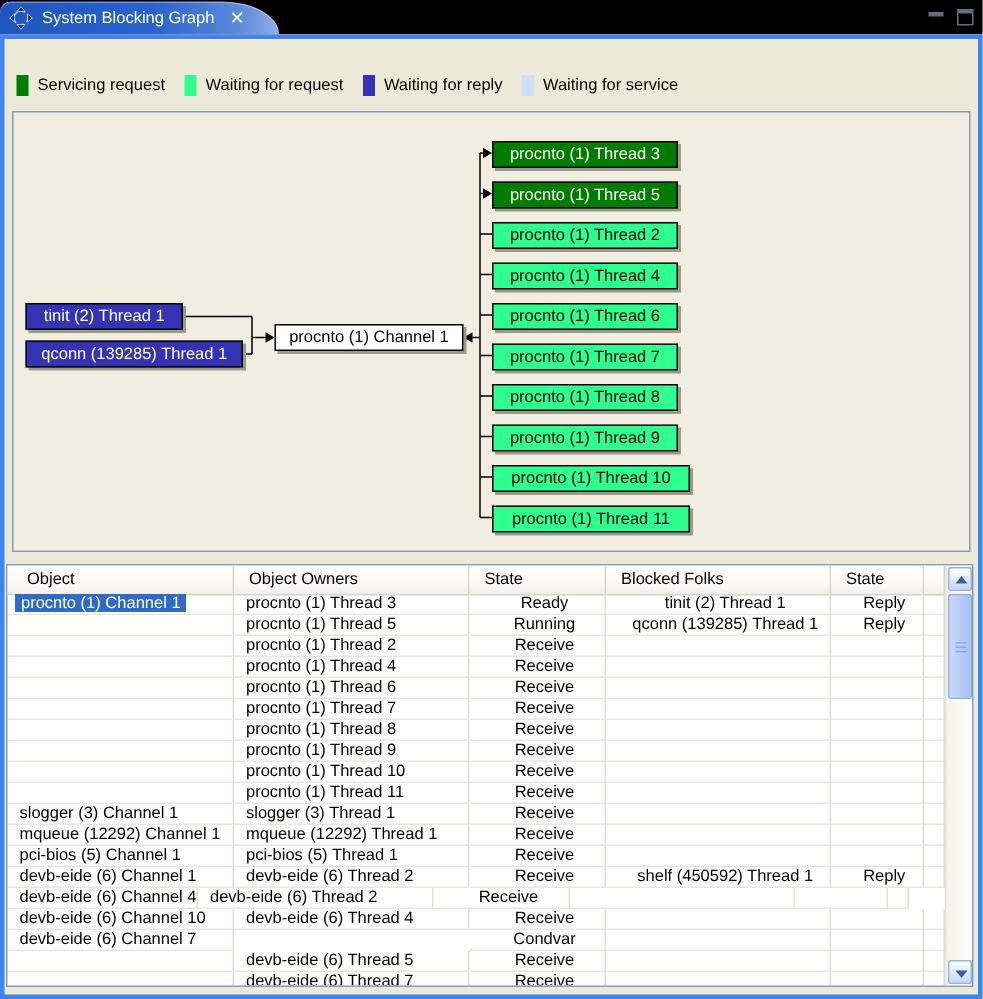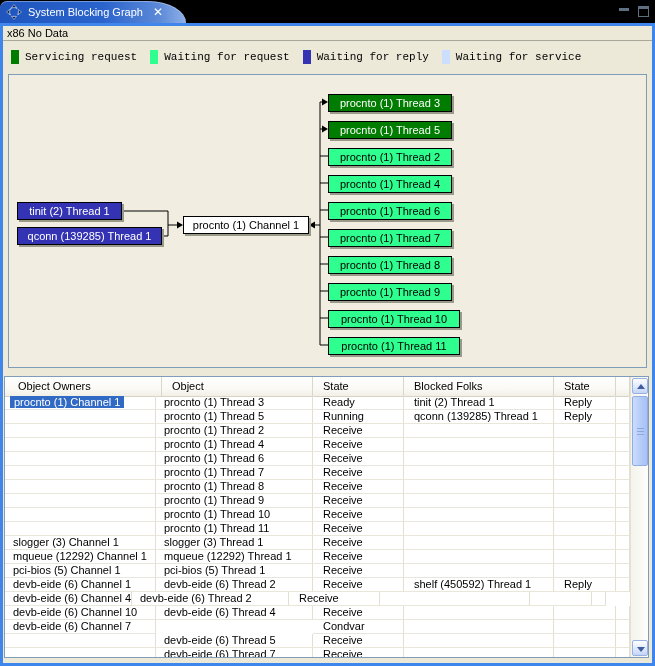--- a/index.html
+++ b/index.html
@@ -30,21 +30,21 @@
   
   .content{
     position:absolute;left:0;top:23px;width:655px;height:643px;
     border:3px solid #3f86ec;box-sizing:border-box;background:#ece9d8;
   }
   .statusbar{
     position:absolute;left:0;top:0;width:100%;height:15px;
     border-bottom:1px solid #a8a89a;padding:1px 0 0 4px;box-sizing:border-box;
     background:#ece9d8;
   }
-  .legend{position:absolute;left:8px;top:23px;height:16px;display:flex;align-items:center;gap:13px;font-family:Liberation Mono, monospace;}
+  .legend{position:absolute;left:8px;top:23px;height:16px;display:flex;align-items:center;gap:13px;}
   .legend-item{display:flex;align-items:center;gap:6px;}
   .legend-swatch{width:8px;height:14px;display:inline-block;}
   
   .graph-panel{
     position:absolute;left:5px;top:48px;width:637px;height:292px;
     border:1px solid #7f9db9;background:#f1eee1;overflow:hidden;
   }
   .graph-panel svg{position:absolute;left:0;top:0;}
   .gnode{
     position:absolute;height:18px;line-height:17px;text-align:center;
@@ -59,21 +59,21 @@
   .thead{position:absolute;left:0;top:0;right:18px;height:19px;
     background:linear-gradient(180deg,#ffffff 0%,#fbfaf6 60%,#f1efe6 100%);
     border-bottom:1px solid #d6d4c6;display:flex;}
   .th{box-sizing:border-box;border-right:1px solid #d9d7c9;padding:3px 0 0 10px;
     white-space:nowrap;overflow:hidden;cursor:default;}
   .th:first-child{padding-left:13px;}
   .tbody{position:absolute;left:0;top:19px;right:18px;bottom:0;overflow:hidden;}
   .tr{display:flex;height:14px;cursor:default;}
   .td{box-sizing:border-box;border-right:1px solid #e2e0d4;border-bottom:1px solid #e9e7db;
     padding:0 0 0 8px;white-space:nowrap;overflow:hidden;line-height:13px;}
-  .td.c2,.td.c3,.td.c4{padding-left:10px;}
+  .td.c2,.td.c3,.td.c4{padding-left:10px;text-align:center;}
   .selcell{background:#316ac5;color:#fff;padding:0 4px;margin-left:-3px;}
   
   .vscroll{position:absolute;top:0;right:0;bottom:0;width:18px;
     background:linear-gradient(90deg,#f4f3ec,#fdfdfa);border-left:1px solid #e4e2d6;box-sizing:border-box;}
   .sb-btn{position:absolute;left:1px;width:16px;height:16px;
     background:linear-gradient(180deg,#fdfeff 0%,#d8e3fb 70%,#c3d4f6 100%);
     border:1px solid #98b1e4;border-radius:2px;box-sizing:border-box;cursor:pointer;}
   .sb-btn.up{top:1px;} .sb-btn.down{bottom:1px;}
   .sb-arrow{position:absolute;left:4px;width:0;height:0;border-left:4px solid transparent;border-right:4px solid transparent;}
   .up .sb-arrow{top:5px;border-bottom:5px solid #3e5e9e;}
@@ -102,21 +102,20 @@
     <span class="tab-label">System Blocking Graph</span>
     <span class="tab-close">✕</span>
   </div>
   <div class="win-buttons">
     <span class="btn-min"></span>
     <span class="btn-max"></span>
   </div>
 </div>
 
 <div class="content">
-  <div class="statusbar">x86 No Data</div>
   <div class="legend" id="legend">
       <span class="legend-item">
         <span class="legend-swatch" style="background: rgb(0, 125, 0);"></span>
         <span>Servicing request</span>
       </span>
       <span class="legend-item">
         <span class="legend-swatch" style="background: rgb(46, 255, 142);"></span>
         <span>Waiting for request</span>
       </span>
       <span class="legend-item">
@@ -162,22 +161,22 @@
       <div class="gnode" style="left: 319px; top: 127px; width: 124px; background: rgb(46, 255, 142); color: rgb(0, 0, 0);">procnto (1) Thread 6</div>
       <div class="gnode" style="left: 319px; top: 154px; width: 124px; background: rgb(46, 255, 142); color: rgb(0, 0, 0);">procnto (1) Thread 7</div>
       <div class="gnode" style="left: 319px; top: 181px; width: 124px; background: rgb(46, 255, 142); color: rgb(0, 0, 0);">procnto (1) Thread 8</div>
       <div class="gnode" style="left: 319px; top: 208px; width: 124px; background: rgb(46, 255, 142); color: rgb(0, 0, 0);">procnto (1) Thread 9</div>
       <div class="gnode" style="left: 319px; top: 235px; width: 132px; background: rgb(46, 255, 142); color: rgb(0, 0, 0);">procnto (1) Thread 10</div>
       <div class="gnode" style="left: 319px; top: 262px; width: 132px; background: rgb(46, 255, 142); color: rgb(0, 0, 0);">procnto (1) Thread 11</div>
     </div>
 
   <div class="table-panel">
     <div class="thead" id="thead">
+        <div class="th" style="width: 151px;">Object</div>
         <div class="th" style="width: 157px;">Object Owners</div>
-        <div class="th" style="width: 151px;">Object</div>
         <div class="th" style="width: 91px;">State</div>
         <div class="th" style="width: 150px;">Blocked Folks</div>
         <div class="th" style="width: 62px;">State</div>
         <div class="th" style="width: 14px;"></div>
       </div>
     <div class="tbody" id="tbody">
         <div class="tr">
           <div class="td c0" style="width: 151px;"><span class="selcell">procnto (1) Channel 1</span></div>
           <div class="td c1" style="width: 157px;">procnto (1) Thread 3</div>
           <div class="td c2" style="width: 91px;">Ready</div>

